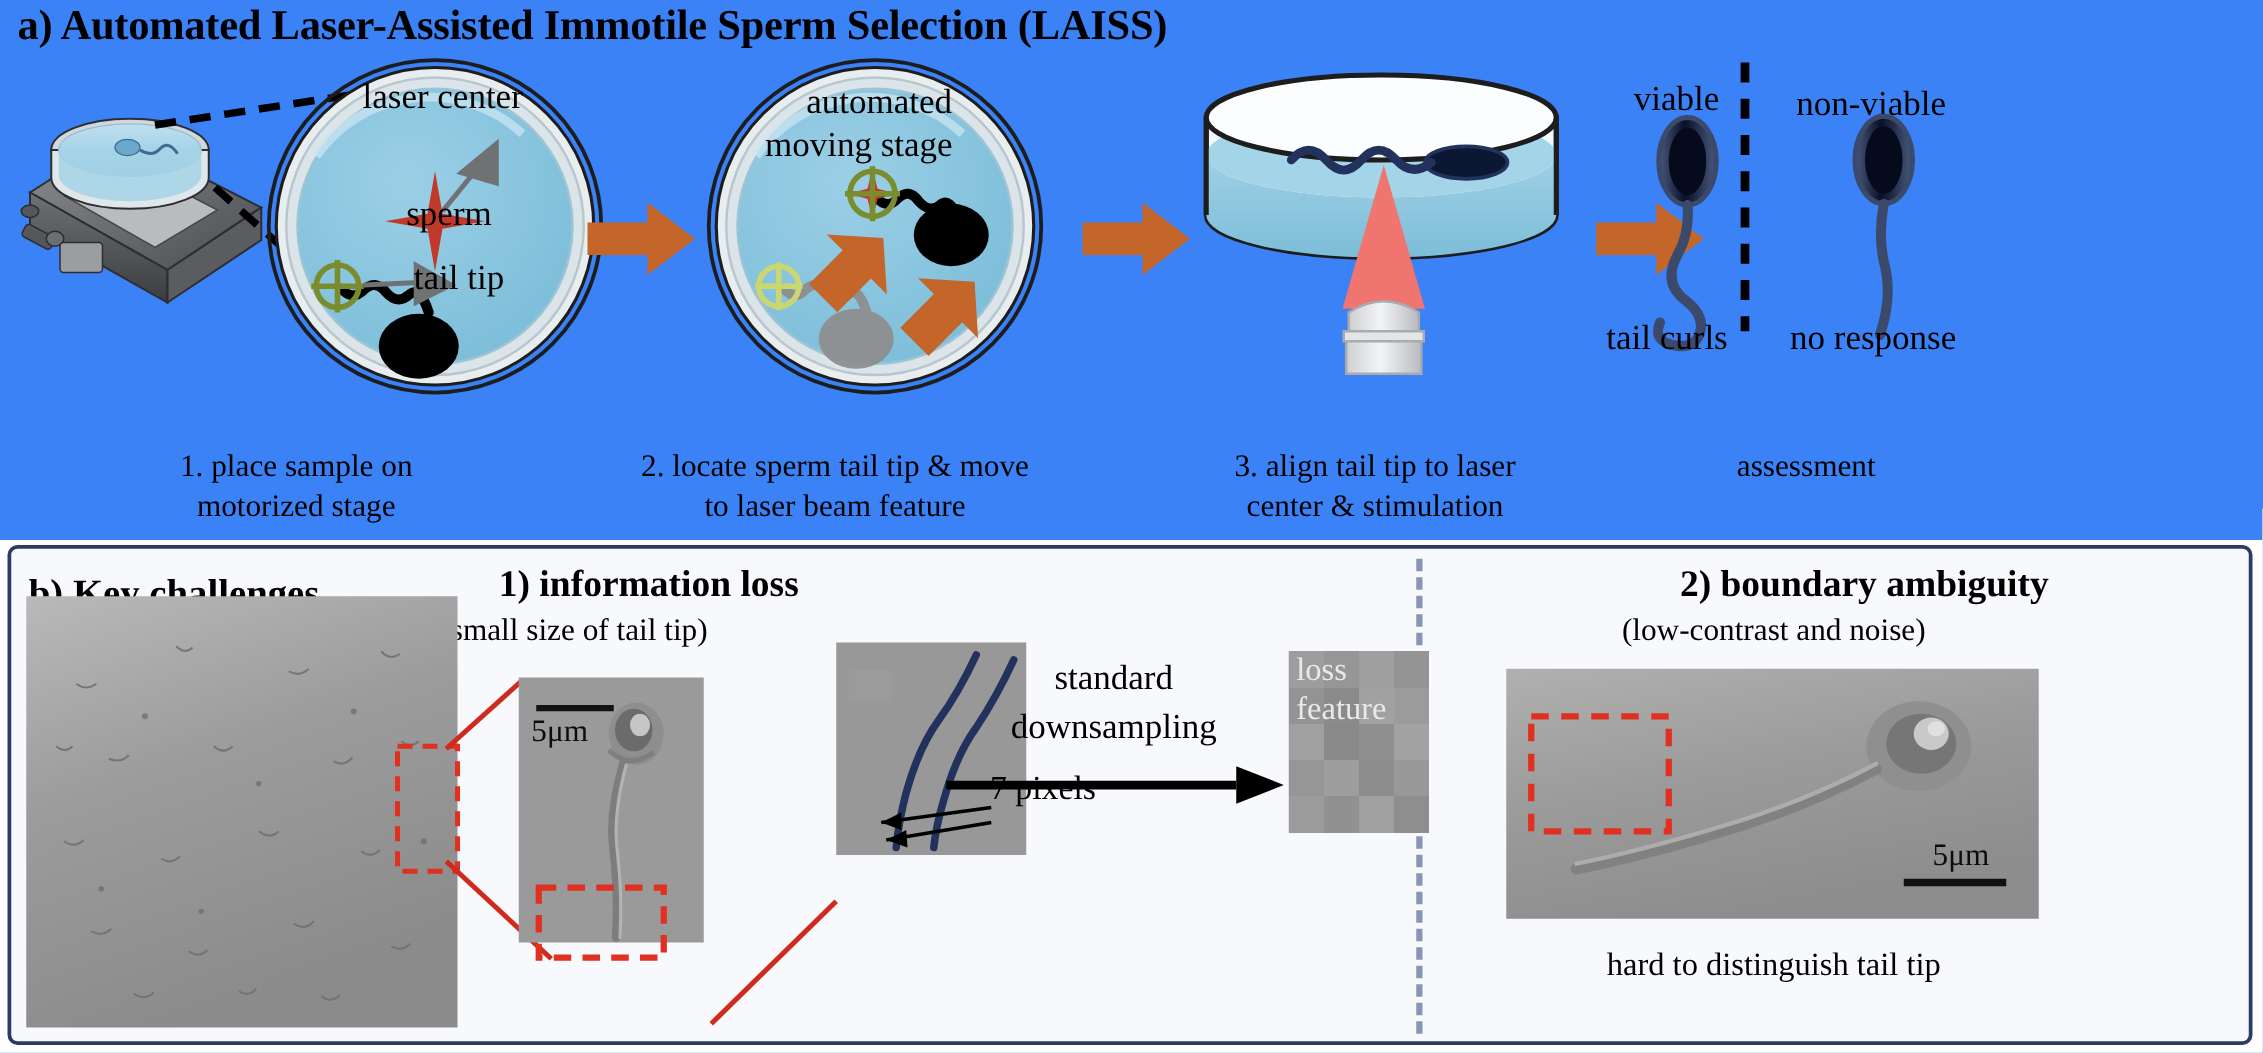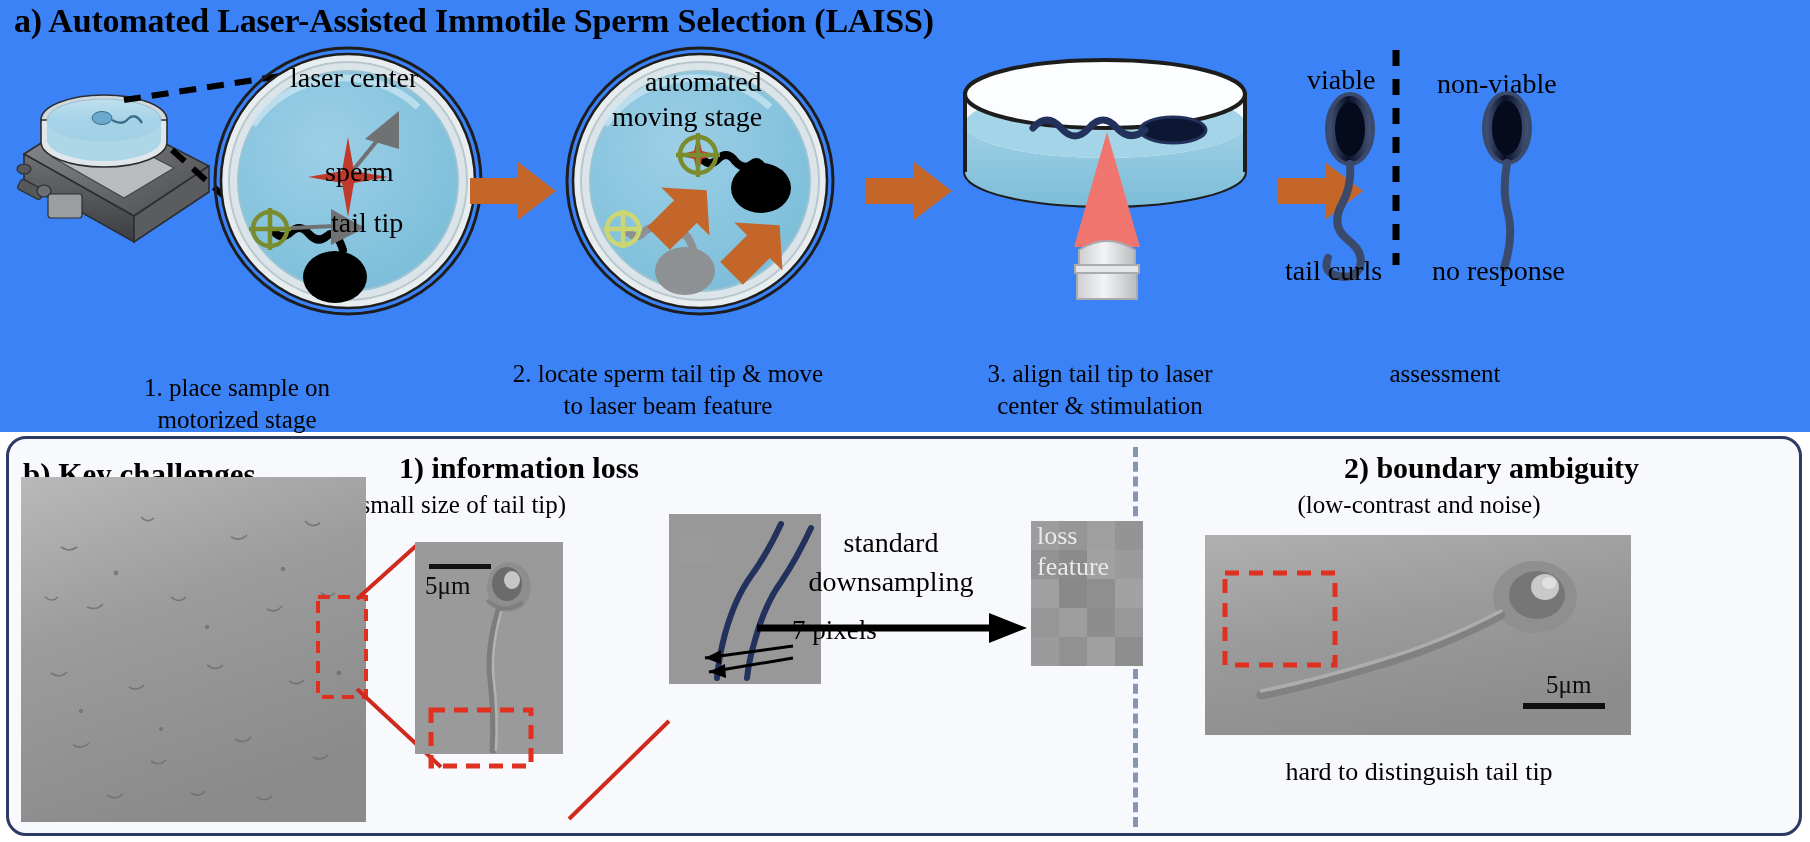--- a/index.html
+++ b/index.html
@@ -9,21 +9,21 @@
   
   #panel-a{position:absolute;left:0;top:0;width:1810px;height:432px;background:#3b82f6;}
   #title-a{position:absolute;left:14px;top:2px;font-size:34px;font-weight:bold;
            font-family:"Liberation Serif",serif;color:#000;letter-spacing:-0.2px;white-space:nowrap;}
 
   .step-caption{position:absolute;text-align:center;font-size:25px;line-height:1.28;
                 color:#000;font-family:"Liberation Serif",serif;}
 
   
   #panel-b{position:absolute;left:6px;top:436px;width:1796px;height:400px;
-           border:3px solid #2b3a67;border-radius:20px;background:#f8f9fc;box-sizing:border-box;}
+           border:3px solid #2b3a67;border-radius:8px;background:#f8f9fc;box-sizing:border-box;}
   #title-b{position:absolute;left:14px;top:18px;font-size:31px;font-weight:bold;color:#000;white-space:nowrap;}
   .chal-head{position:absolute;text-align:right;font-weight:bold;font-size:30px;color:#000;white-space:nowrap;}
   .chal-sub{position:absolute;text-align:center;font-size:25px;color:#000;white-space:nowrap;}
   .b-caption{position:absolute;text-align:center;font-size:26px;color:#000;white-space:nowrap;}
 
   .divider-dash{position:absolute;width:0;border-left:5px dashed #8795b5;}
 
   .lbl{position:absolute;color:#000;font-family:"Liberation Serif",serif;}
   .lbl-white{position:absolute;color:#e9e9e9;font-family:"Liberation Serif",serif;}
 
@@ -267,21 +267,21 @@
         </defs>
         <ellipse cx="52" cy="40" rx="23" ry="35" fill="url(#headg2)" stroke="#3b4a6b" stroke-width="4"></ellipse>
         <ellipse cx="52" cy="40" rx="15" ry="27" fill="#050a1c"></ellipse>
         <path d="M52,75 q-5,28 1,50 q6,24 -4,55" fill="none" stroke="#3b4a6b" stroke-width="8" stroke-linecap="round"></path>
       </svg>
     </div>
 
     <div class="lbl" style="left:1285px;top:255px;font-size:28px;">tail curls</div>
     <div class="lbl" style="left:1432px;top:255px;font-size:28px;">no response</div>
 
-    <div class="step-caption" style="left:106px;top:372px;width:262px;text-align:center;">
+    <div class="step-caption" style="left:106px;top:358px;width:262px;text-align:center;">
       <div>1. place sample on</div>
       <div>motorized stage</div>
     </div>
     <div class="step-caption" style="left:468px;top:358px;width:400px;">
       <div>2. locate sperm tail tip &amp; move</div>
       <div>to laser beam feature</div>
     </div>
     <div class="step-caption" style="left:925px;top:358px;width:350px;">
       <div>3. align tail tip to laser</div>
       <div>center &amp; stimulation</div>

